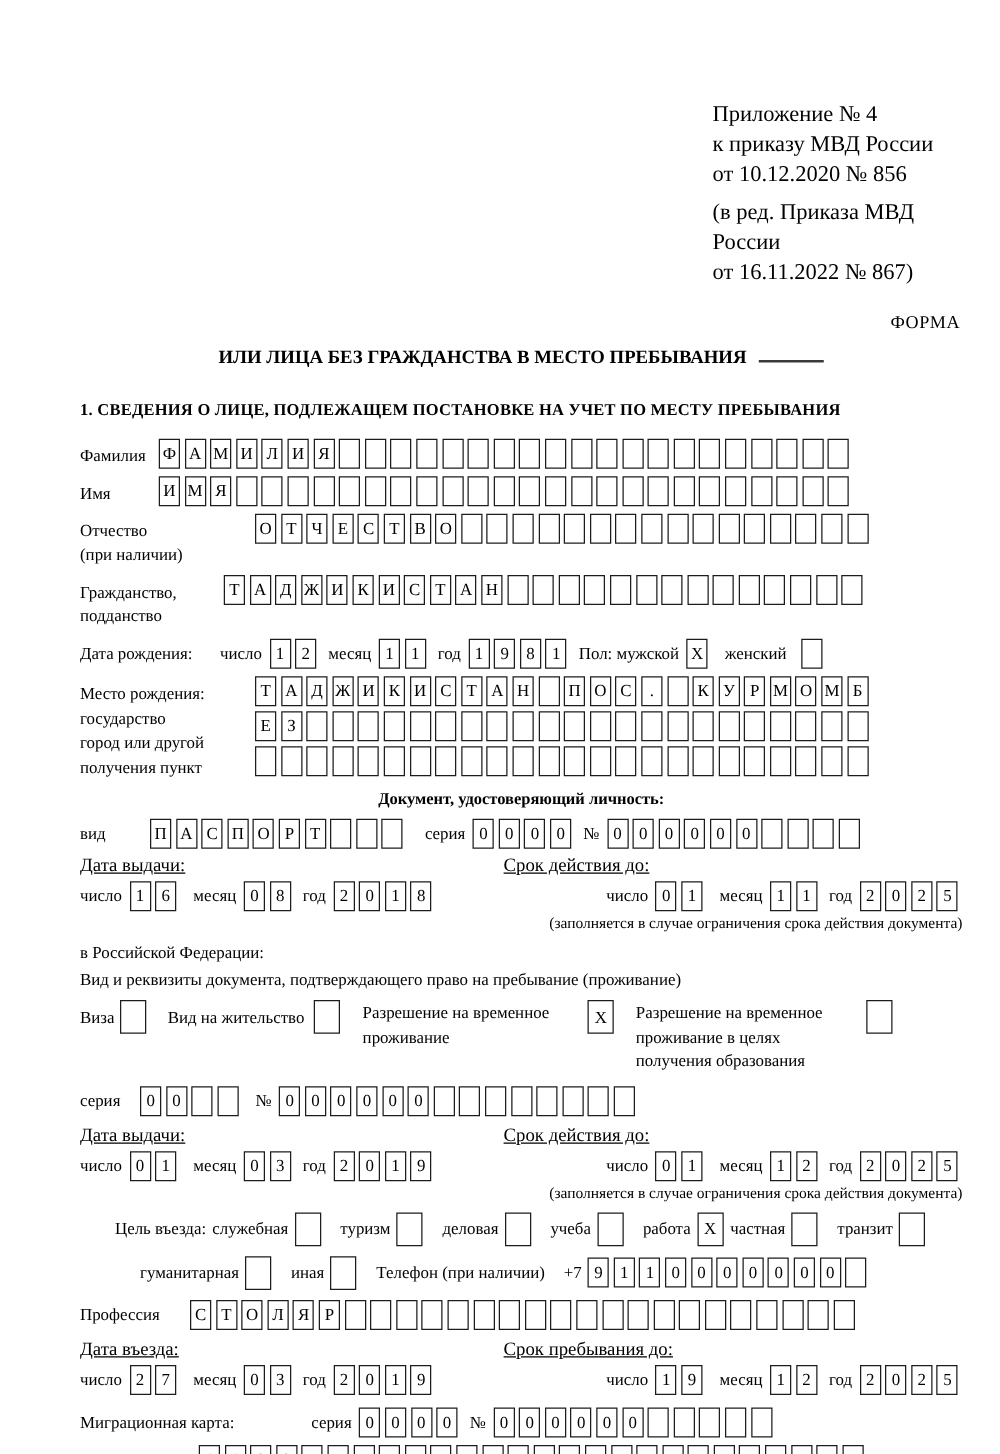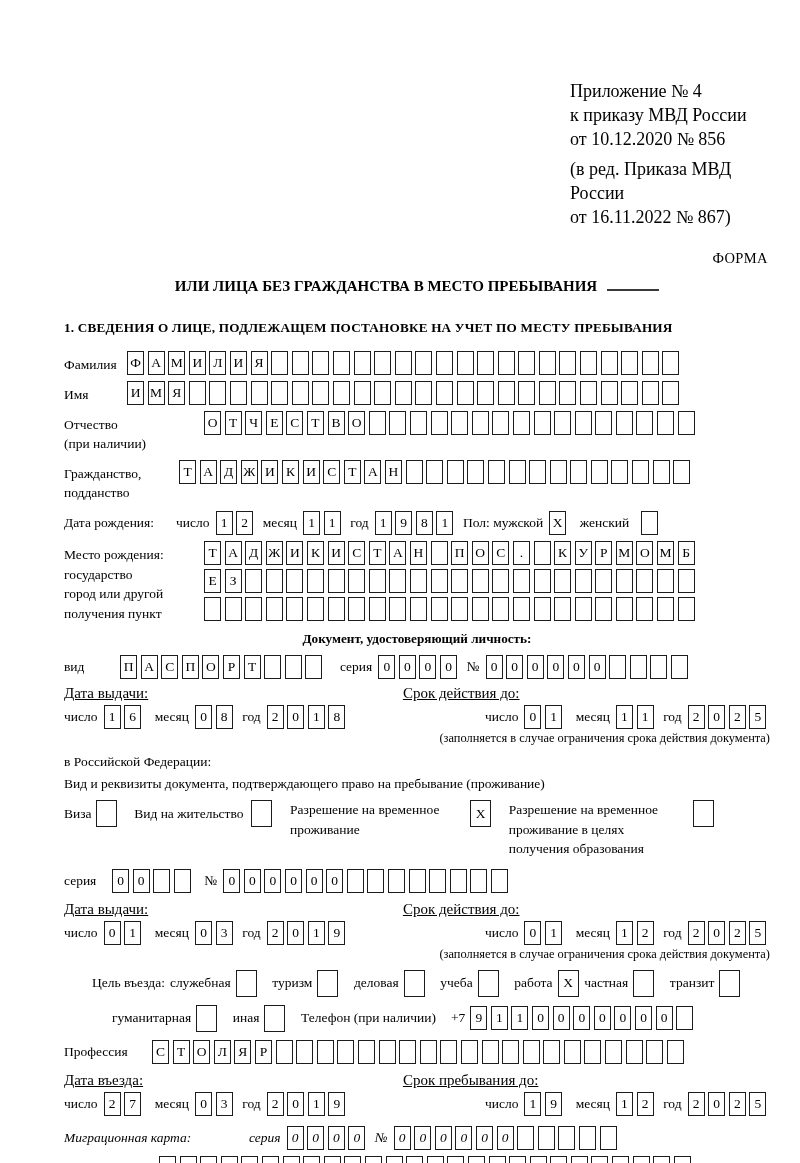--- a/index.html
+++ b/index.html
@@ -634,21 +634,21 @@
         <span class="cells ml6">
             <span class="cell">2</span>
             <span class="cell">0</span>
             <span class="cell">2</span>
             <span class="cell">5</span>
           </span>
       </div>
     </div>
   </div>
 
-  <div class="row center-v" style="margin-top:10px;font-style:italic;">
+  <div class="row center-v" style="margin-top:10px;">
     <span class="inline-lbl" style="width:165px;padding-top:0;">Миграционная карта:</span>
     <span class="inline-lbl ml20" style="padding-top:0;">серия</span>
     <span class="cells">
         <span class="cell">0</span>
         <span class="cell">0</span>
         <span class="cell">0</span>
         <span class="cell">0</span>
       </span>
     <span class="inline-lbl ml6" style="padding-top:0;">№</span>
     <span class="cells">

